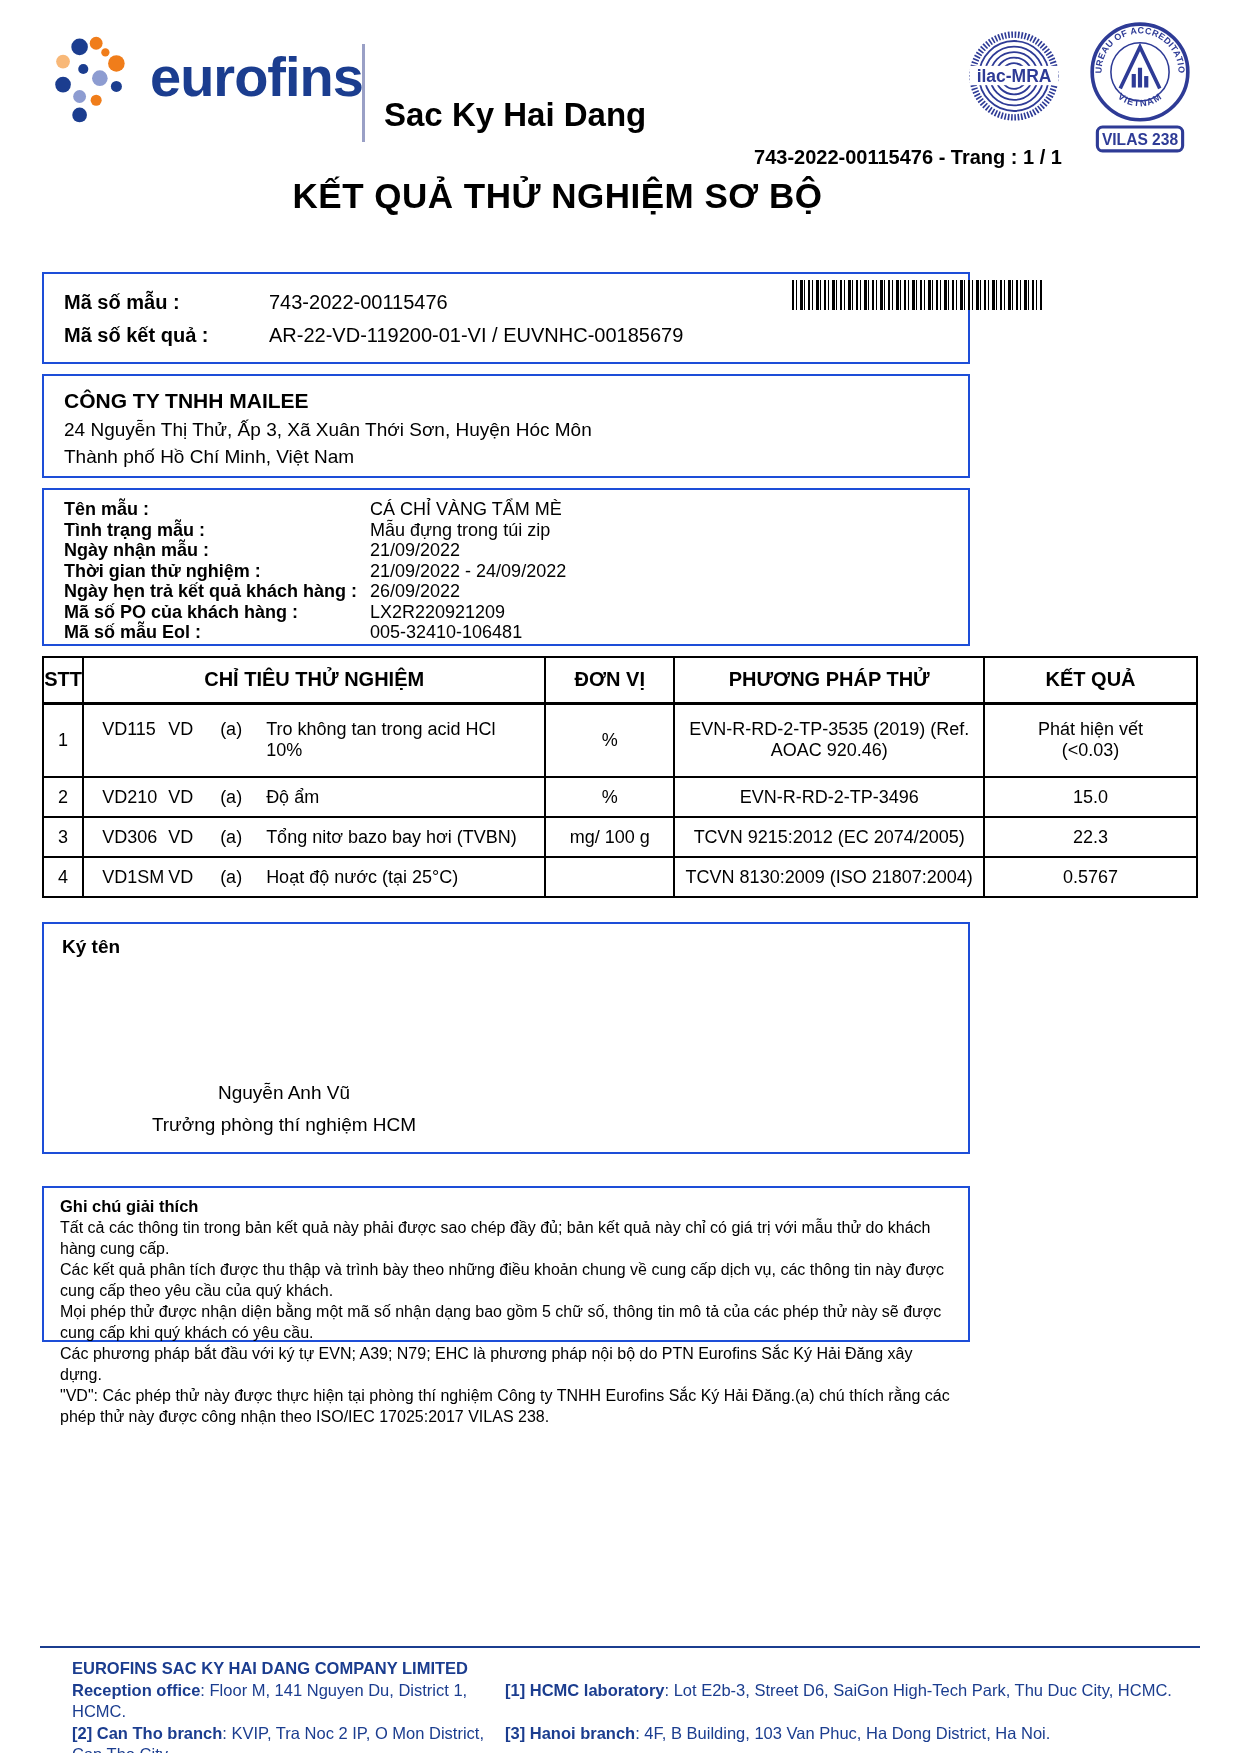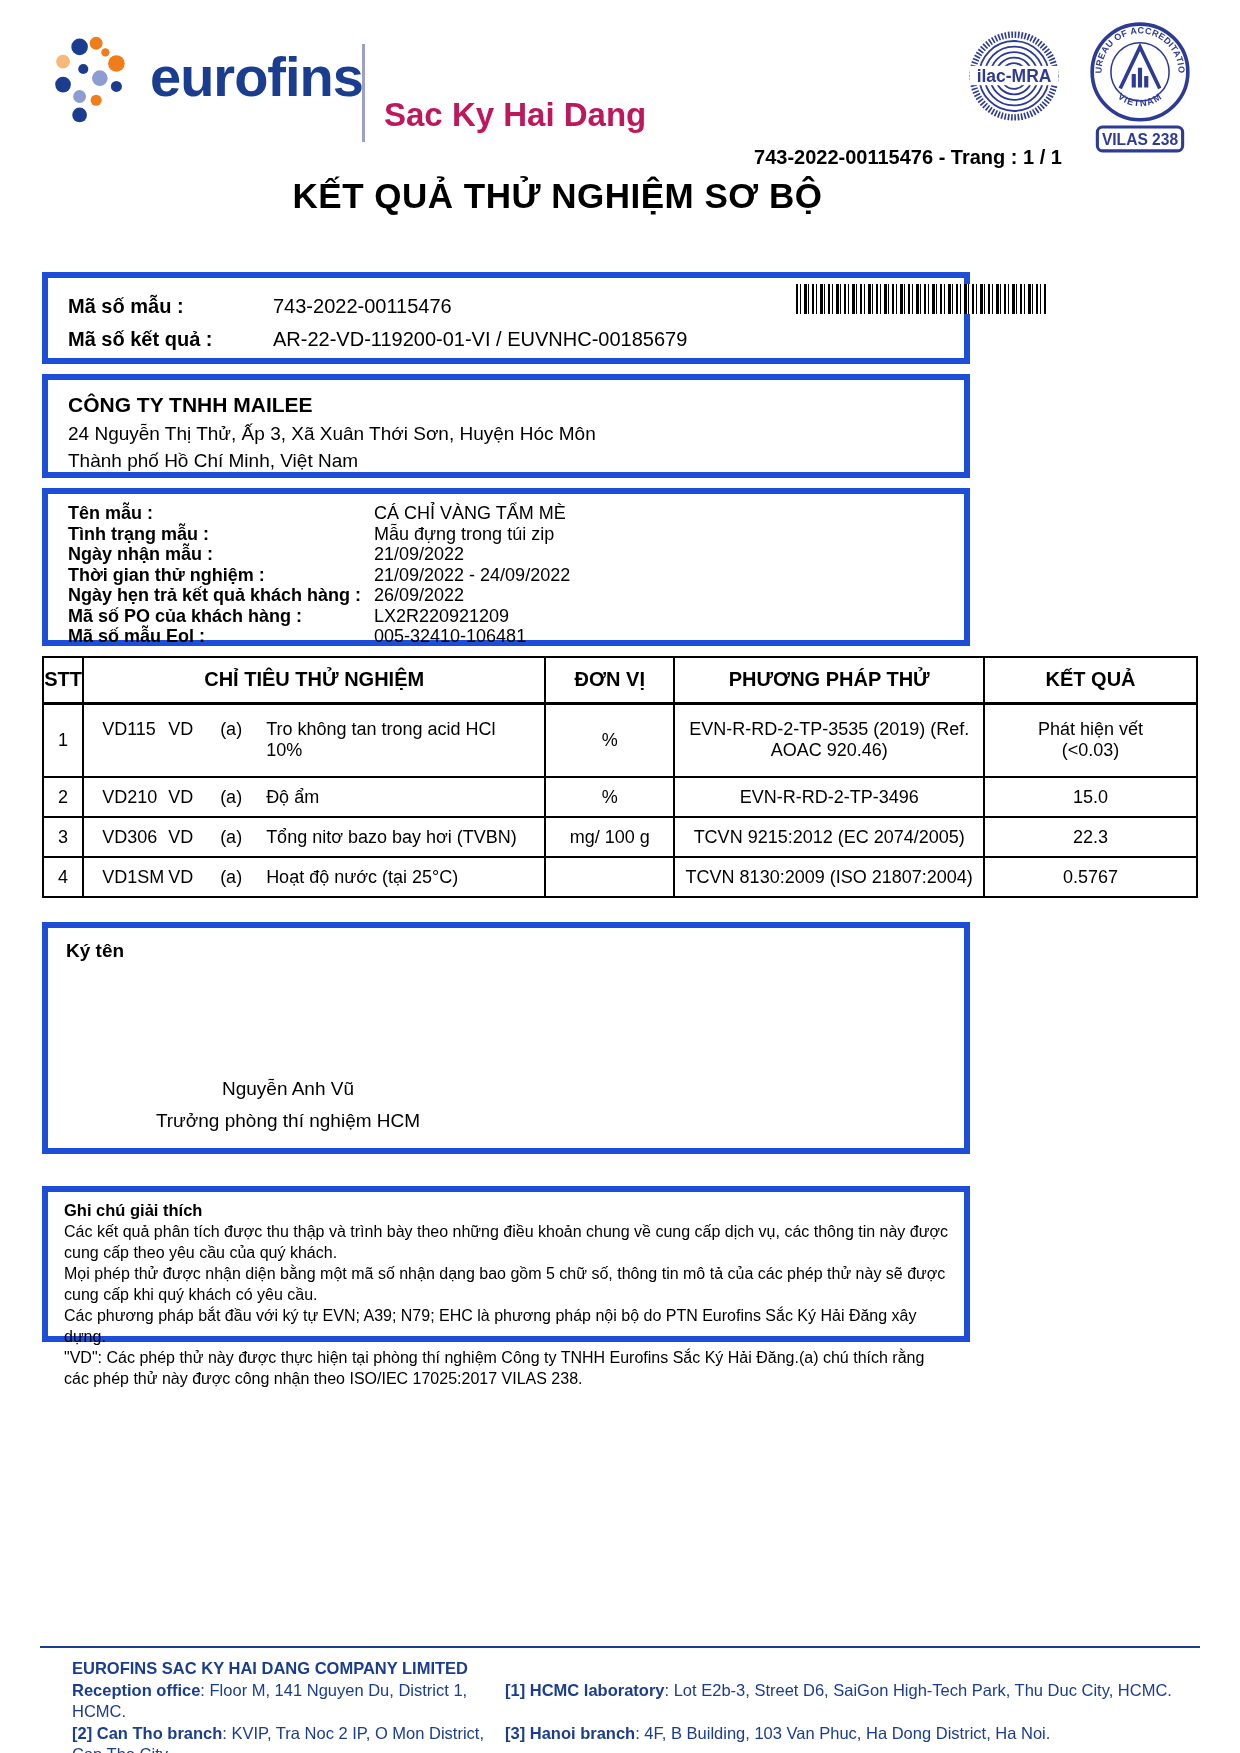--- a/index.html
+++ b/index.html
@@ -11,37 +11,37 @@
 
   
   .logo-mark { position: absolute; left: 52px; top: 34px; width: 92px; height: 92px; }
   .brand-word {
     position: absolute; left: 150px; top: 44px;
     font-size: 56px; font-weight: bold; color: #1b3d8f; letter-spacing: -1px;
   }
   .brand-divider { position: absolute; left: 362px; top: 44px; width: 3px; height: 98px; background: #9aa0c6; }
   .brand-sub {
     position: absolute; left: 384px; top: 96px;
-    font-size: 33px; font-weight: bold; color: #be185d;
+    font-size: 33px; font-weight: bold; color: #000000;
   }
   .seal-ilac { position: absolute; left: 968px; top: 30px; width: 92px; height: 92px; }
   .seal-boa  { position: absolute; left: 1088px; top: 22px; width: 104px; height: 131px; }
 
   .doc-ref {
     position: absolute; top: 146px; right: 178px;
     font-size: 20px; font-weight: bold;
   }
   .doc-title {
     position: absolute; top: 176px; left: 0; width: 100%;
     padding-right: 125px; text-align: center;
     font-size: 35px; font-weight: bold; letter-spacing: 0.5px;
   }
 
   
-  .box { position: absolute; left: 42px; width: 928px; border: 6px solid #1d4ed8; background: #fff; }
+  .box { position: absolute; left: 42px; width: 928px; border: 2px solid #1d4ed8; background: #fff; }
 
   .box-ids { top: 272px; height: 92px; padding: 12px 0 0 20px; }
   .id-row { display: flex; line-height: 33px; font-size: 20px; }
   .id-row .lbl { width: 205px; font-weight: bold; }
   .barcode {
     position: absolute; left: 748px; top: 6px; width: 250px; height: 30px;
     background: repeating-linear-gradient(90deg,
       #000 0px, #000 2px, #fff 2px, #fff 4px,
       #000 4px, #000 5px, #fff 5px, #fff 8px,
       #000 8px, #000 11px, #fff 11px, #fff 12px,
@@ -283,20 +283,21 @@
   <div class="box box-sign">
     <div class="sign-label">Ký tên</div>
     <div class="sign-left">
       <div class="sign-name">Nguyễn Anh Vũ</div>
       <div class="sign-title">Trưởng phòng thí nghiệm HCM</div>
     </div>
   </div>
 
   <div class="box box-notes">
     <div class="notes-head">Ghi chú giải thích</div>
+    <div class="note-line">Tất cả các thông tin trong bản kết quả này phải được sao chép đầy đủ; bản kết quả này chỉ có giá trị với mẫu thử do khách hàng cung cấp.</div>
     <div class="note-line">Các kết quả phân tích được thu thập và trình bày theo những điều khoản chung về cung cấp dịch vụ, các thông tin này được cung cấp theo yêu cầu của quý khách.</div>
     <div class="note-line">Mọi phép thử được nhận diện bằng một mã số nhận dạng bao gồm 5 chữ số, thông tin mô tả của các phép thử này sẽ được cung cấp khi quý khách có yêu cầu.</div>
     <div class="note-line">Các phương pháp bắt đầu với ký tự EVN; A39; N79; EHC là phương pháp nội bộ do PTN Eurofins Sắc Ký Hải Đăng xây dựng.</div>
     <div class="note-line">"VD": Các phép thử này được thực hiện tại phòng thí nghiệm Công ty TNHH Eurofins Sắc Ký Hải Đăng.(a) chú thích rằng các phép thử này được công nhận theo ISO/IEC 17025:2017 VILAS 238.</div>
   </div>
 
   <div class="footer-rule"></div>
   <div class="footer">
     <div class="f-row">
       <span class="fb">EUROFINS SAC KY HAI DANG COMPANY LIMITED</span>

